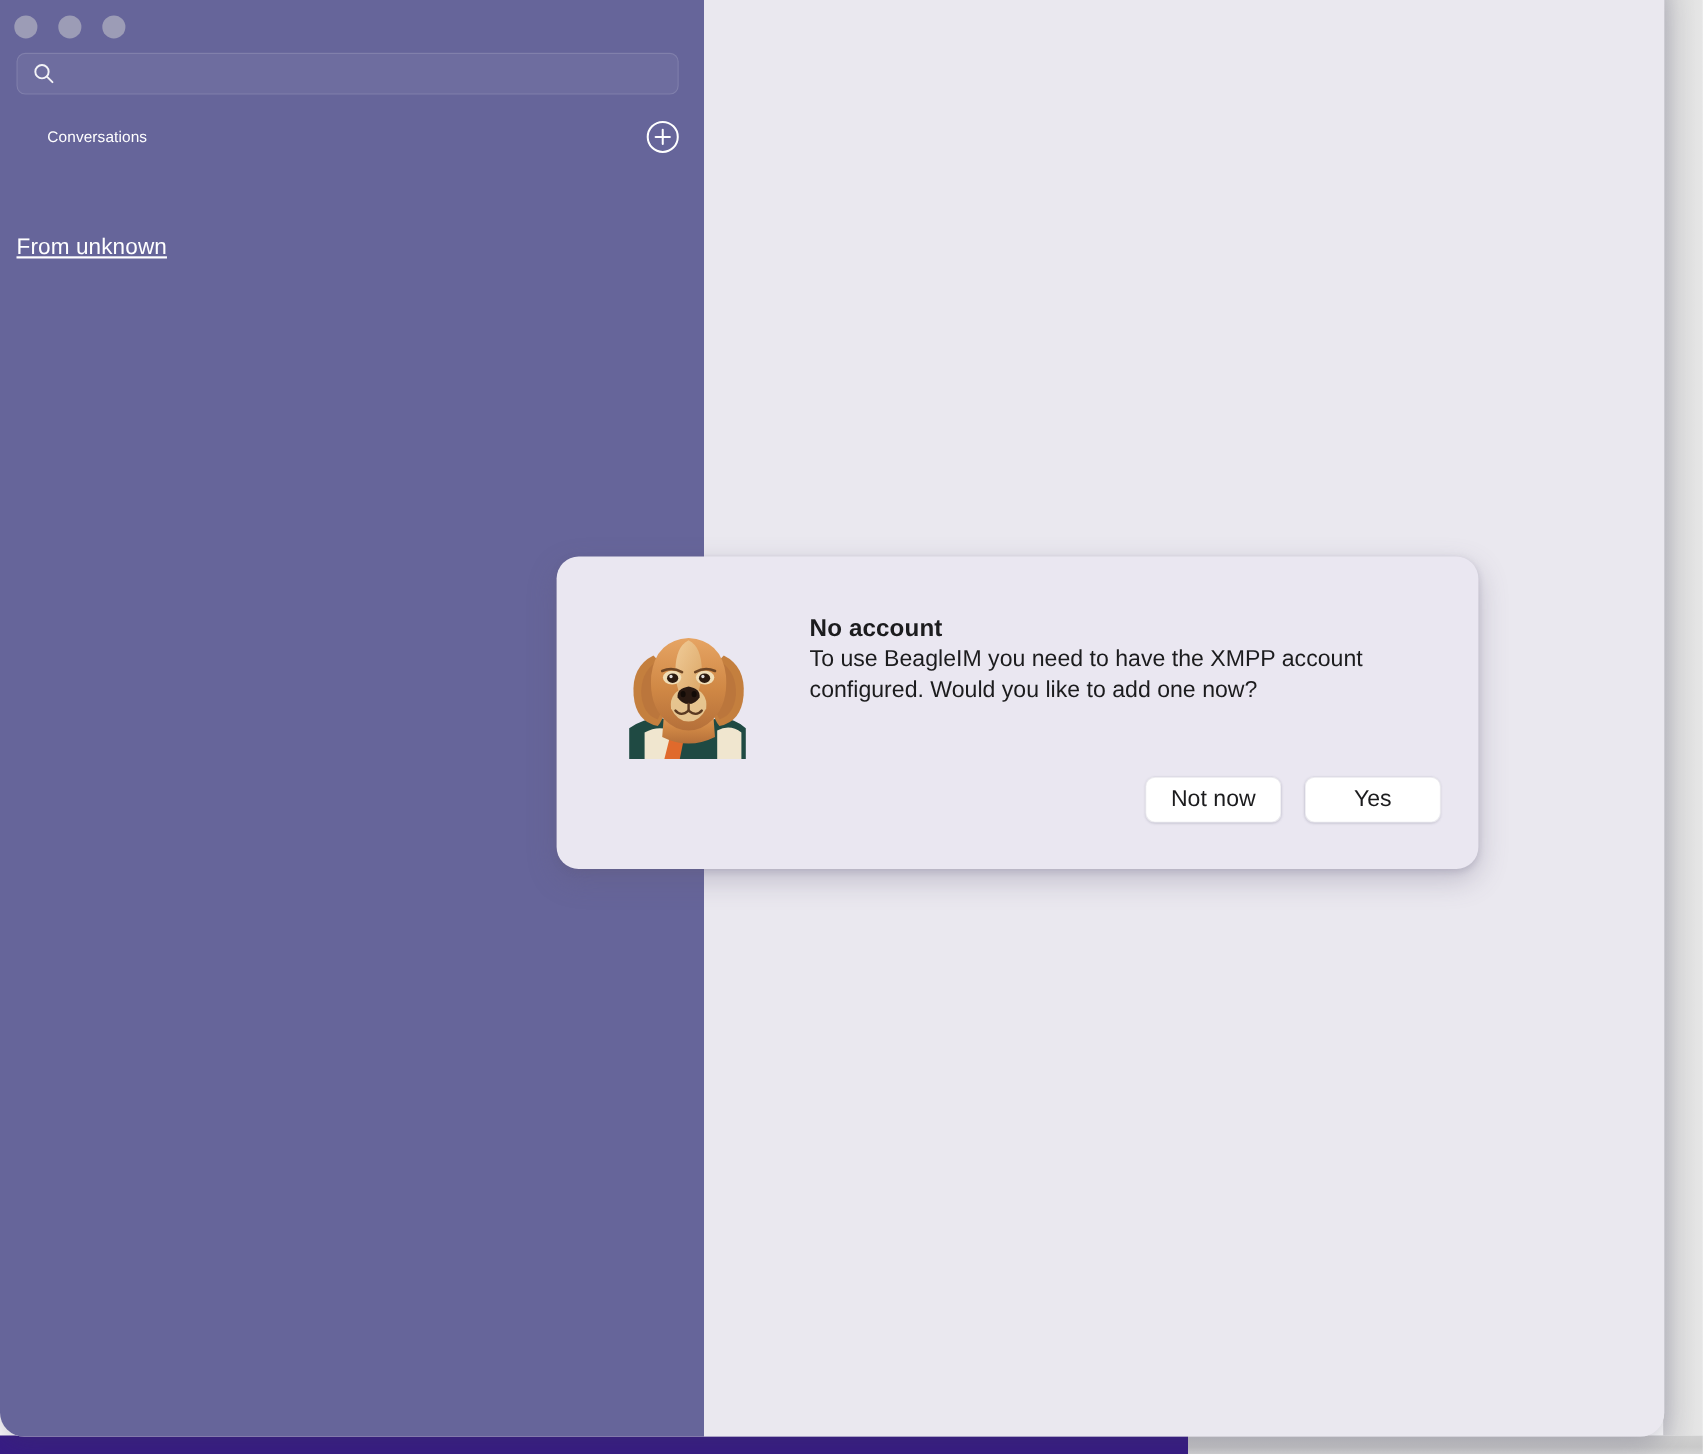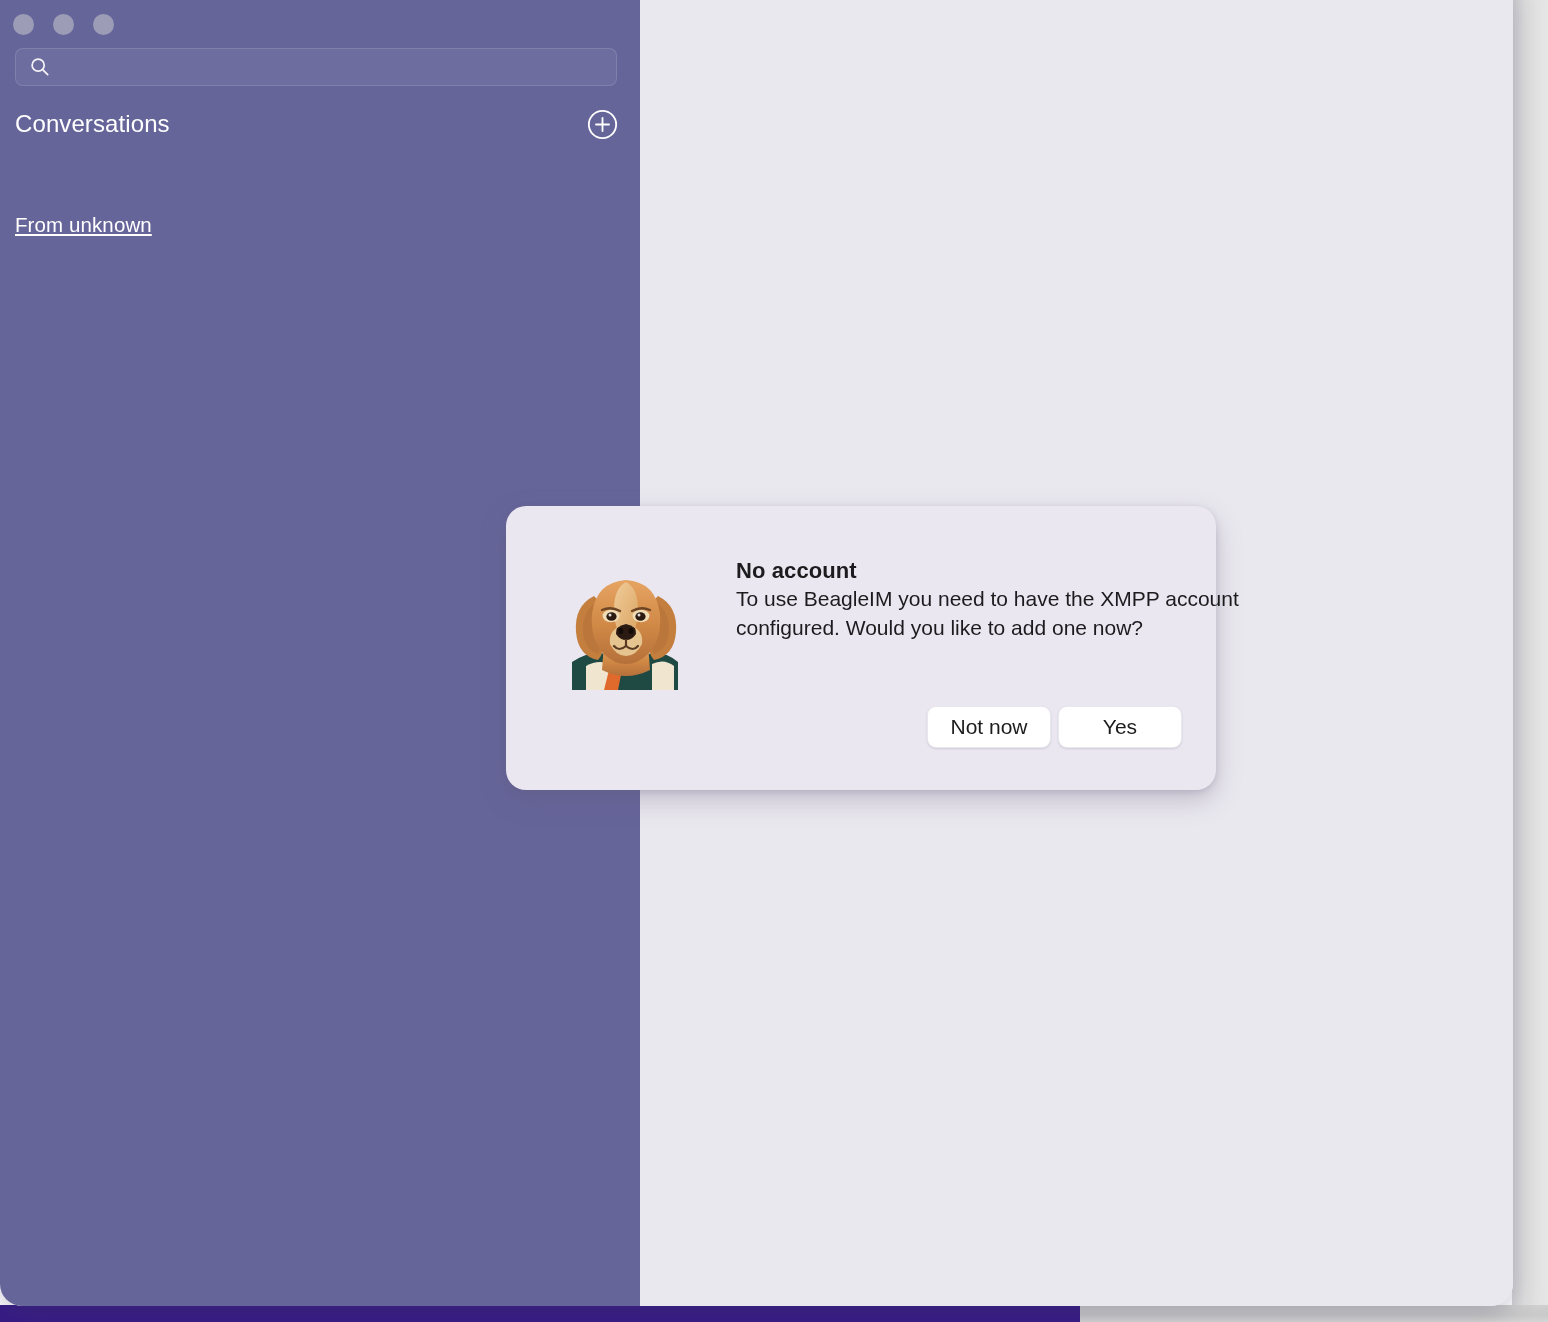--- a/index.html
+++ b/index.html
@@ -121,23 +121,24 @@
     position: absolute;
     left: 15px;
     top: 131px;
     width: 610px;
     height: 30px;
     display: flex;
     align-items: center;
     justify-content: space-between;
   }
   #conversations-title {
-    font-size: 24px;
+    font-size: 14px;
     color: #ffffff;
     letter-spacing: 0.1px;
+    margin-left: 28px;
   }
   #add-conversation-button {
     width: 31px;
     height: 31px;
     margin-right: 7px;
     cursor: pointer;
   }
 
   #unknown-section-title {
     position: absolute;
@@ -157,21 +158,21 @@
     right: 0;
     height: 100%;
     background: #eae8ef;
   }
 
   
   #dialog {
     position: absolute;
     left: 506px;
     top: 528px;
-    width: 710px;
+    width: 838px;
     height: 284px;
     border-radius: 20px;
     background: #eae7f1;
     box-shadow: 0 10px 26px rgba(95,90,120,0.30), 0 2px 6px rgba(95,90,120,0.18);
     box-sizing: border-box;
     padding: 44px 34px 24px 34px;
   }
   #dialog-body {
     display: flex;
     align-items: flex-start;
@@ -197,21 +198,21 @@
     font-size: 21px;
     line-height: 29px;
     color: #1c1c1e;
     width: 580px;
   }
   #dialog-actions {
     position: absolute;
     right: 34px;
     bottom: 42px;
     display: flex;
-    gap: 7px;
+    gap: 21px;
   }
   .dialog-button {
     min-width: 124px;
     height: 42px;
     border-radius: 9px;
     background: #ffffff;
     border: 1px solid rgba(120,115,140,0.16);
     box-shadow: 0 1px 2px rgba(80,75,105,0.18);
     font-family: "Liberation Sans", sans-serif;
     font-size: 21px;

